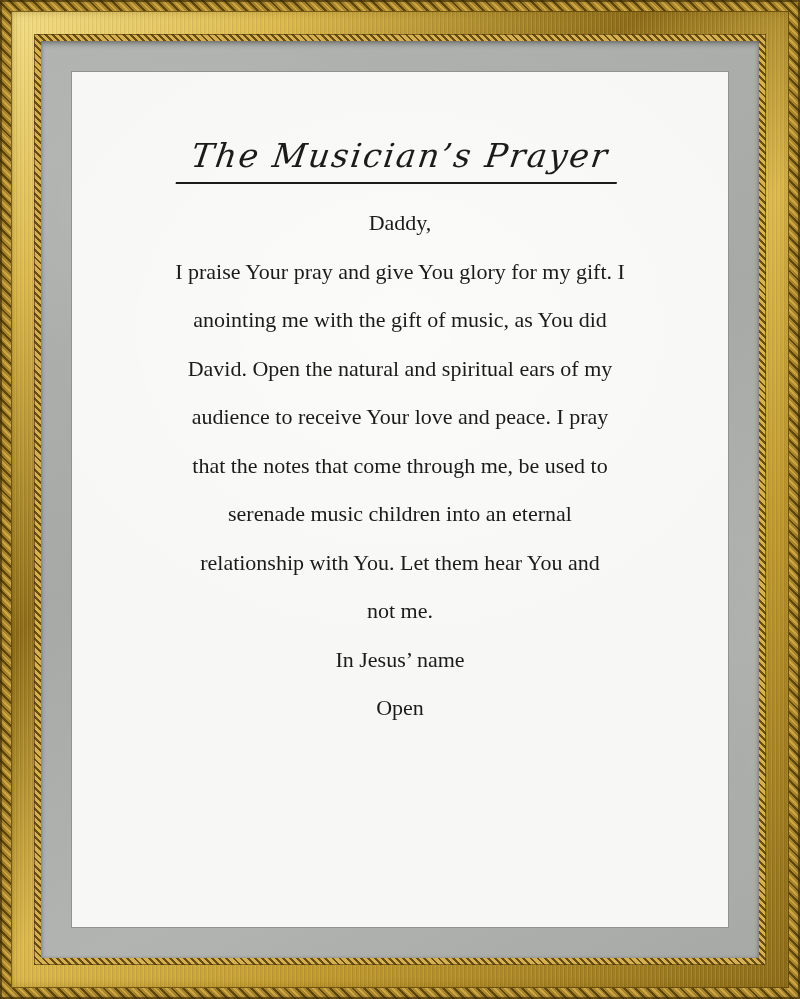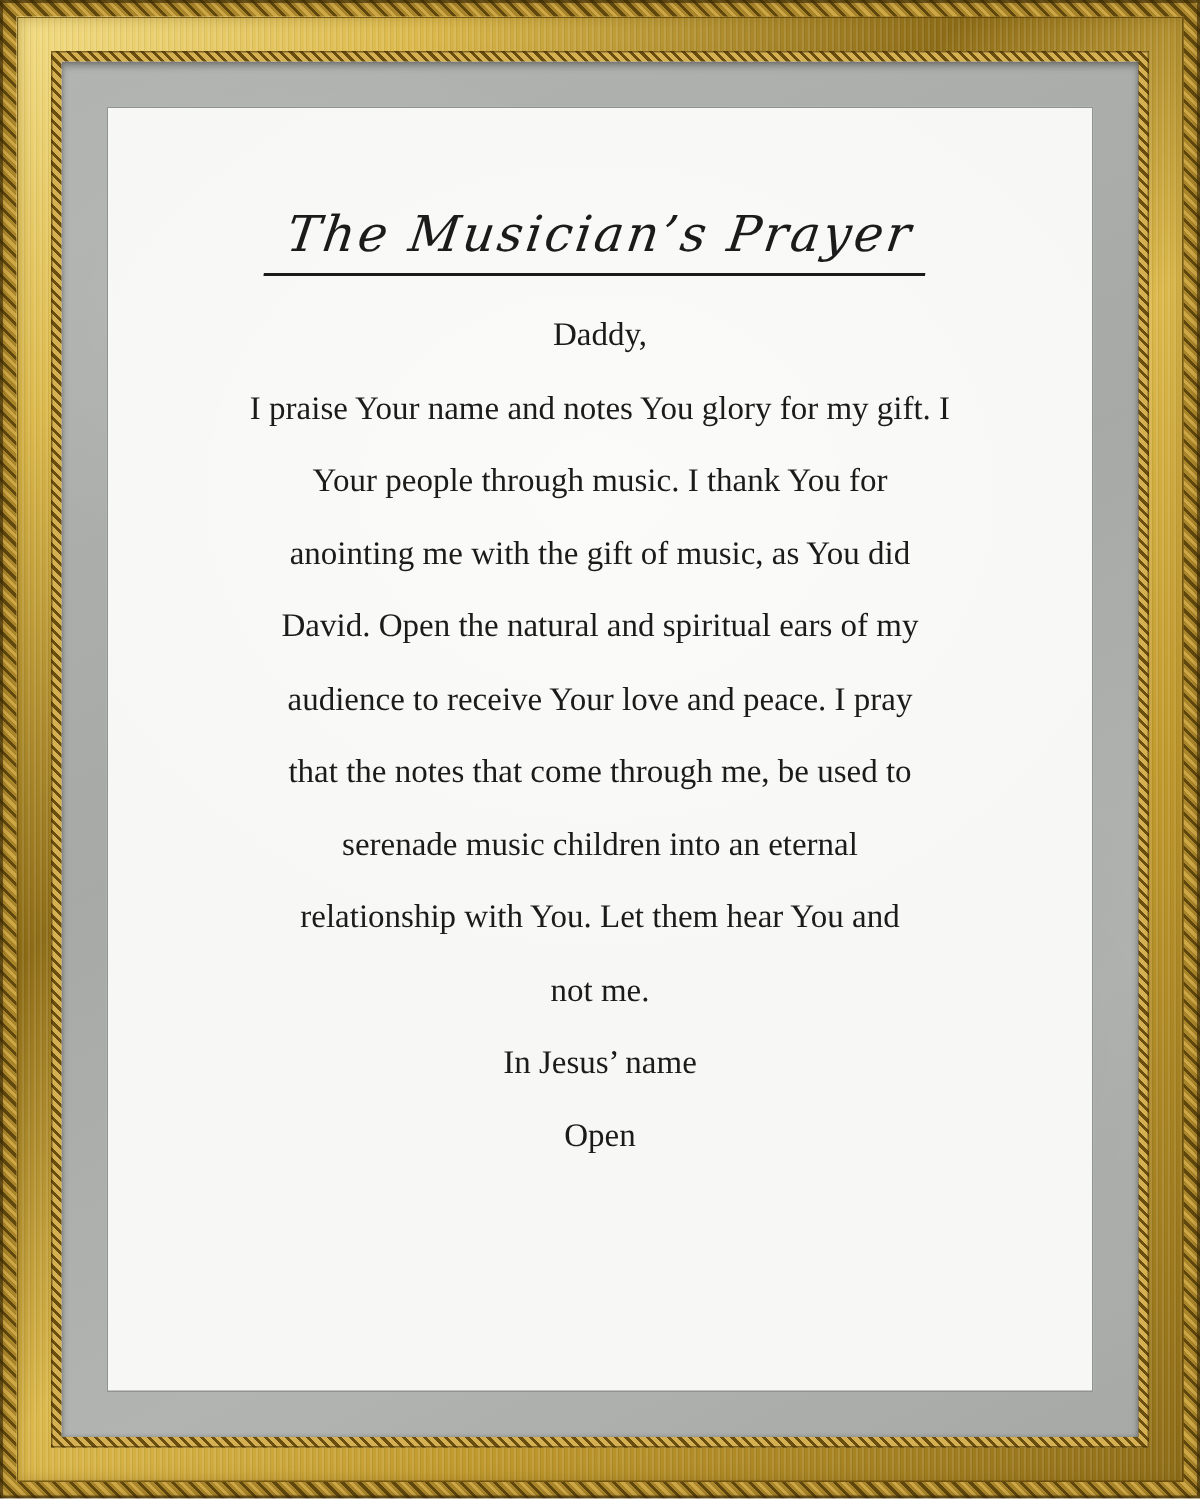--- a/index.html
+++ b/index.html
@@ -118,22 +118,21 @@
 <div class="frame">
   <div class="gold-bevel">
     <div class="bead-border">
       <div class="mat">
         <div class="paper">
           <div class="title-wrap">
             <span class="prayer-title">The Musician’s Prayer</span>
           </div>
           <div class="prayer-text" id="prayer-text">
               <div class="line">Daddy,</div>
-              <div class="line">I praise Your name and notes You glory for my gift. I</div>
-              <div class="line">Your people through music. I thank You for</div>
+              <div class="line">I praise Your pray and give You glory for my gift. I</div>
               <div class="line">anointing me with the gift of music, as You did</div>
               <div class="line">David. Open the natural and spiritual ears of my</div>
               <div class="line">audience to receive Your love and peace. I pray</div>
               <div class="line">that the notes that come through me, be used to</div>
               <div class="line">serenade music children into an eternal</div>
               <div class="line">relationship with You. Let them hear You and</div>
               <div class="line">not me.</div>
               <div class="line">In Jesus’ name</div>
               <div class="line">Open</div>
             </div>

